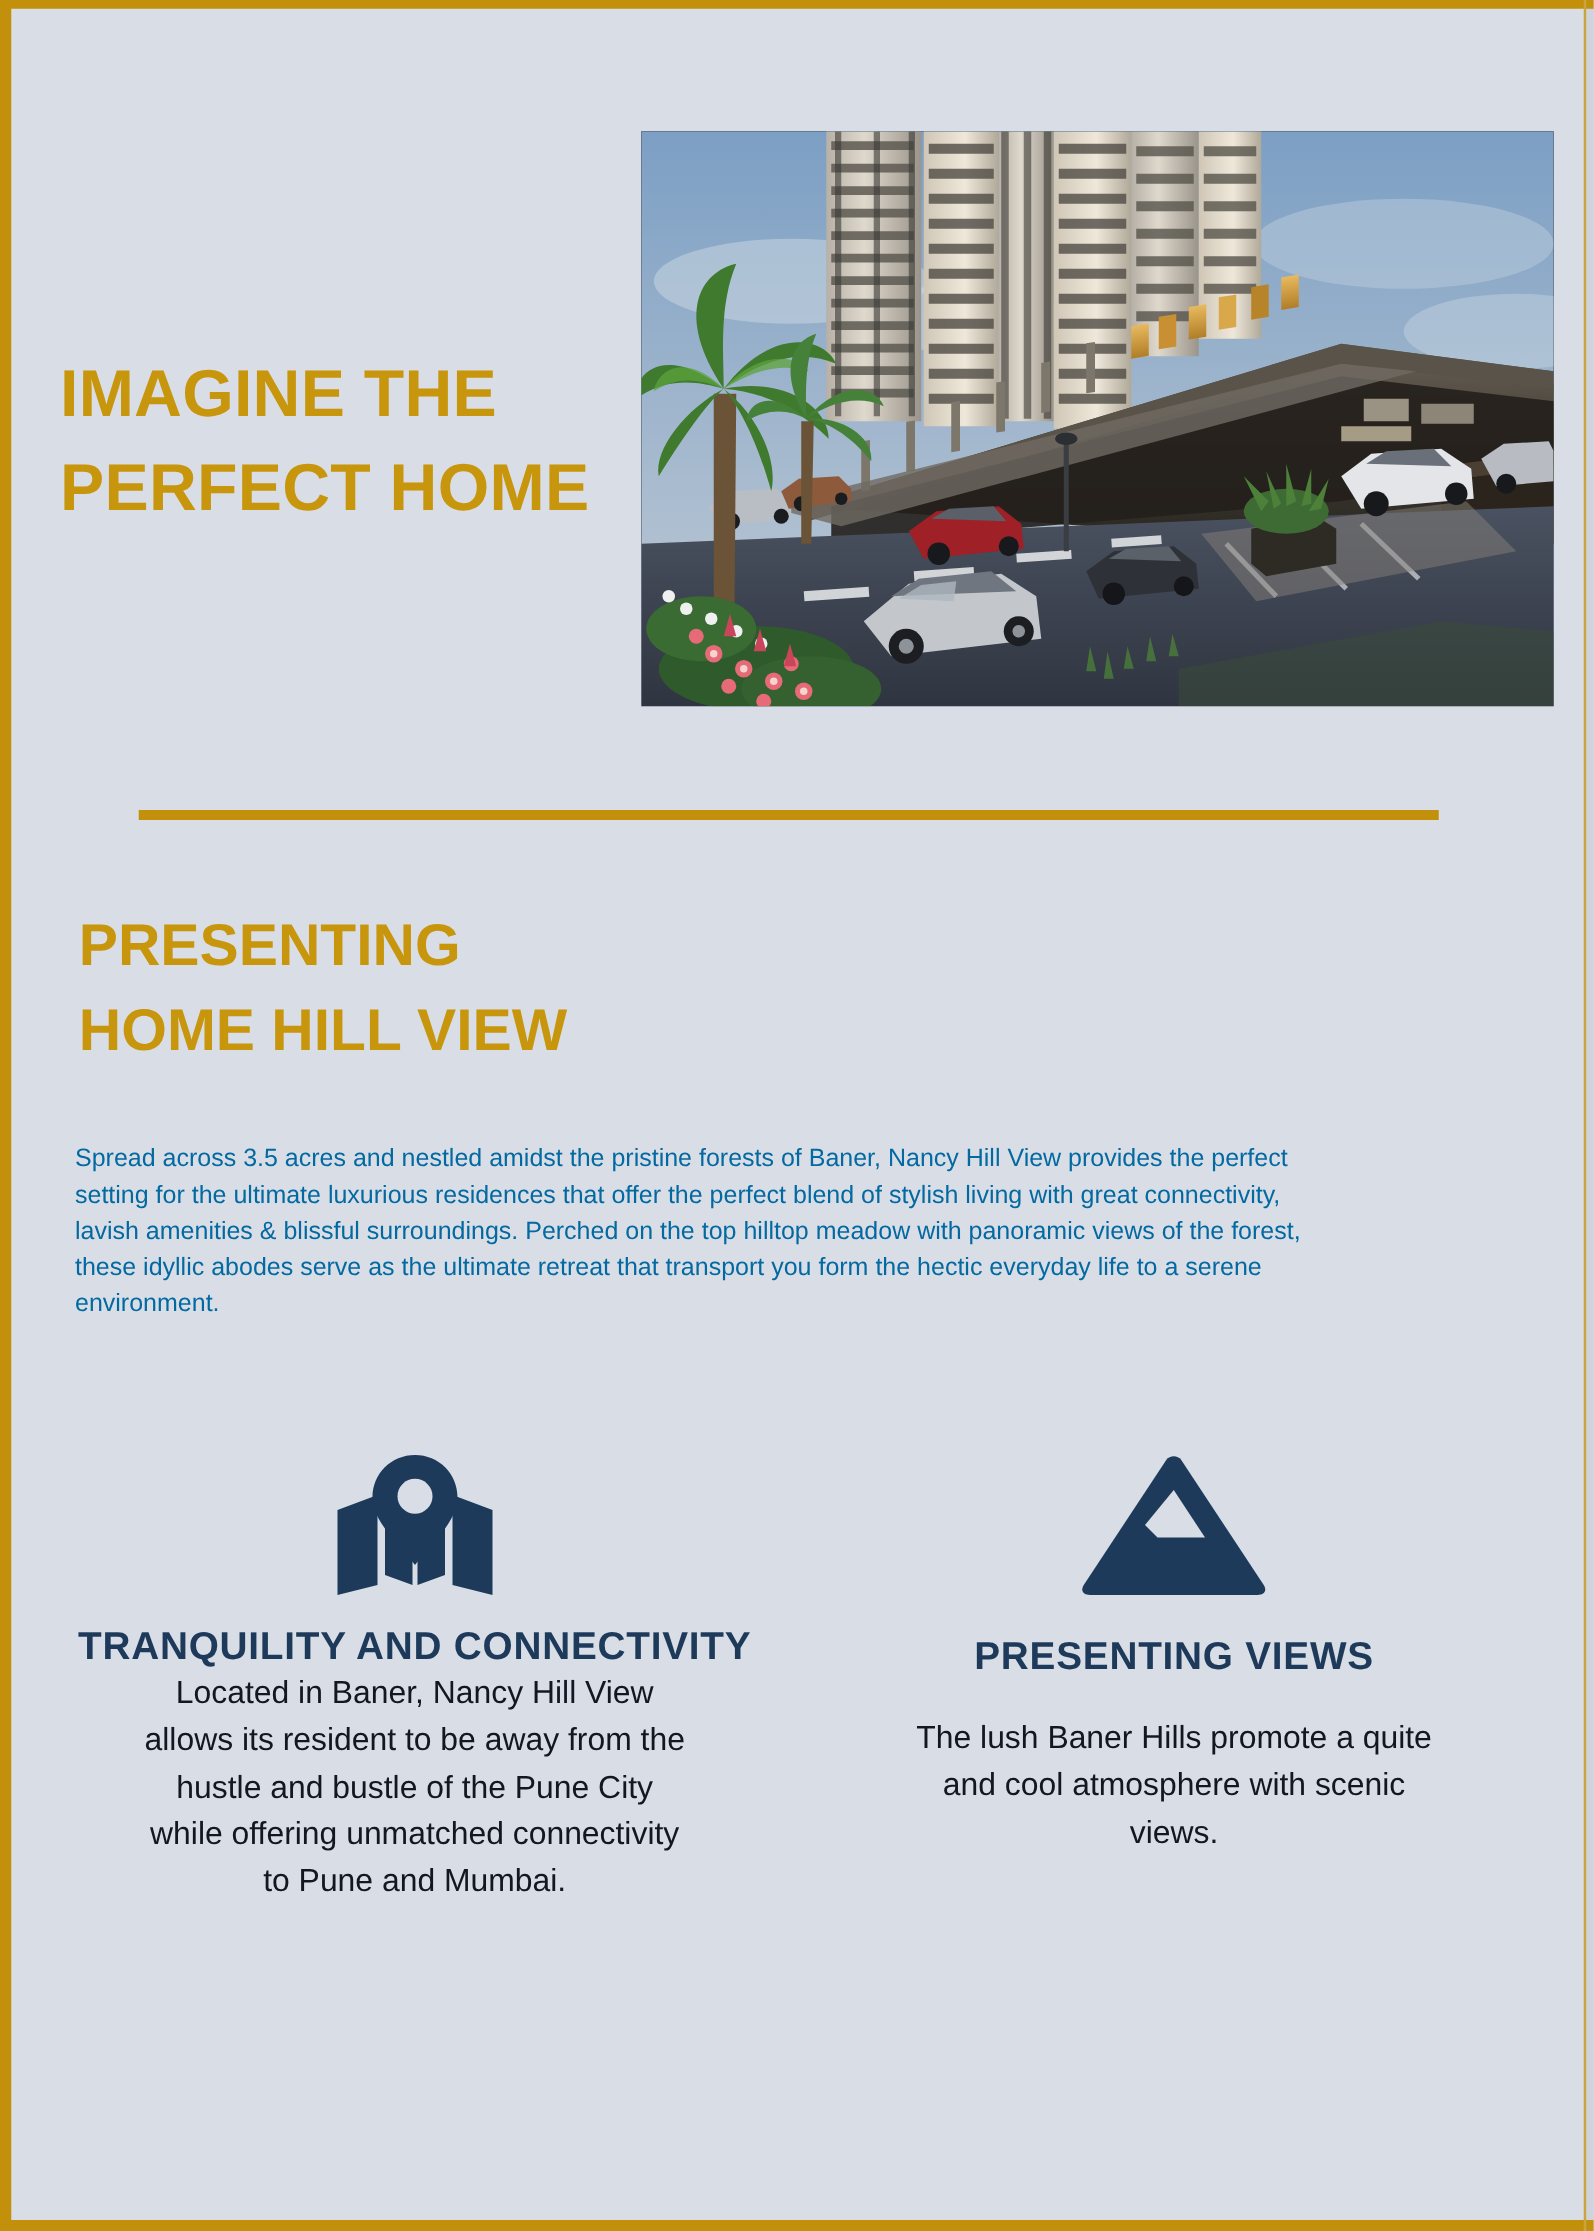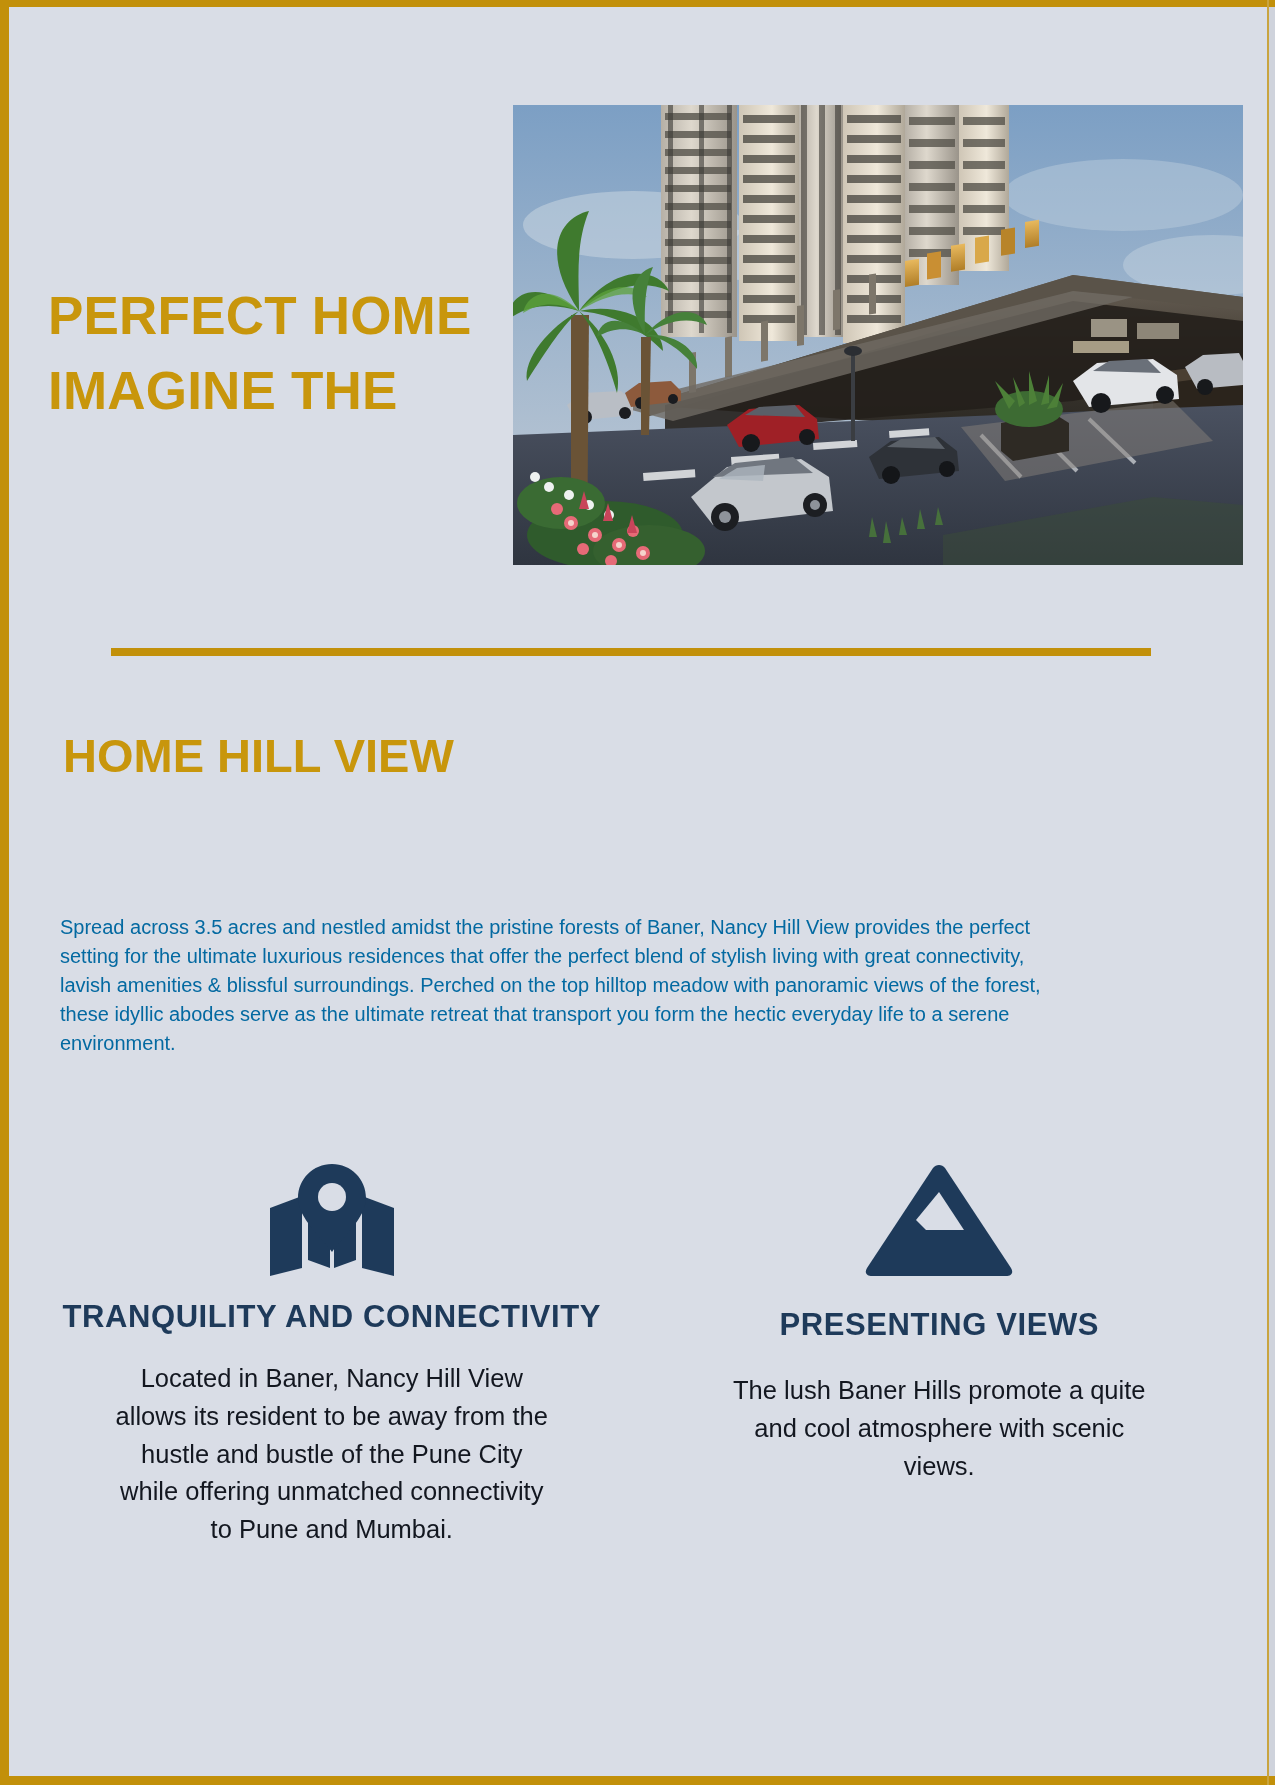--- a/index.html
+++ b/index.html
@@ -145,21 +145,20 @@
     text-align: center;
     font-stretch: condensed;
   }
   .feature-text {
     color: #131720;
     font-size: 25.5px;
     line-height: 1.48;
     text-align: center;
   }
   #feature-col-left .feature-text {
-    margin-top: 24px;
     width: 440px;
   }
   #feature-col-right .feature-icon { height: 118px; }
   #feature-col-right .feature-title { margin-top: 30px; }
   #feature-col-right .feature-text {
     margin-top: 28px;
     width: 420px;
   }
 </style>
 </head>
@@ -467,27 +466,28 @@
       </g>
 
       <g>
         <rect x="338" y="248" width="4" height="88" fill="#3a3d42"></rect>
         <ellipse cx="340" cy="246" rx="9" ry="5" fill="#2b2e33"></ellipse>
       </g>
     </svg>
   </div>
 
   <div id="headline">
+    <span class="hl-line">IMAGINE THE</span>
     <span class="hl-line">PERFECT HOME</span>
-    <span class="hl-line">IMAGINE THE</span>
   </div>
 
   <div id="gold-divider"></div>
 
   <div id="presenting">
+    <span class="pr-line">PRESENTING</span>
     <span class="pr-line">HOME HILL VIEW</span>
   </div>
 
   <p id="intro-paragraph">Spread across 3.5 acres and nestled amidst the pristine forests of Baner, Nancy Hill View provides the perfect setting for the ultimate luxurious residences that offer the perfect blend of stylish living with great connectivity, lavish amenities &amp; blissful surroundings. Perched on the top hilltop meadow with panoramic views of the forest, these idyllic abodes serve as the ultimate retreat that transport you form the hectic everyday life to a serene environment.</p>
 
   <div id="features">
 
     <div class="feature-col" id="feature-col-left">
       <div class="feature-icon">
         <svg width="128" height="112" viewBox="0 0 128 112">

